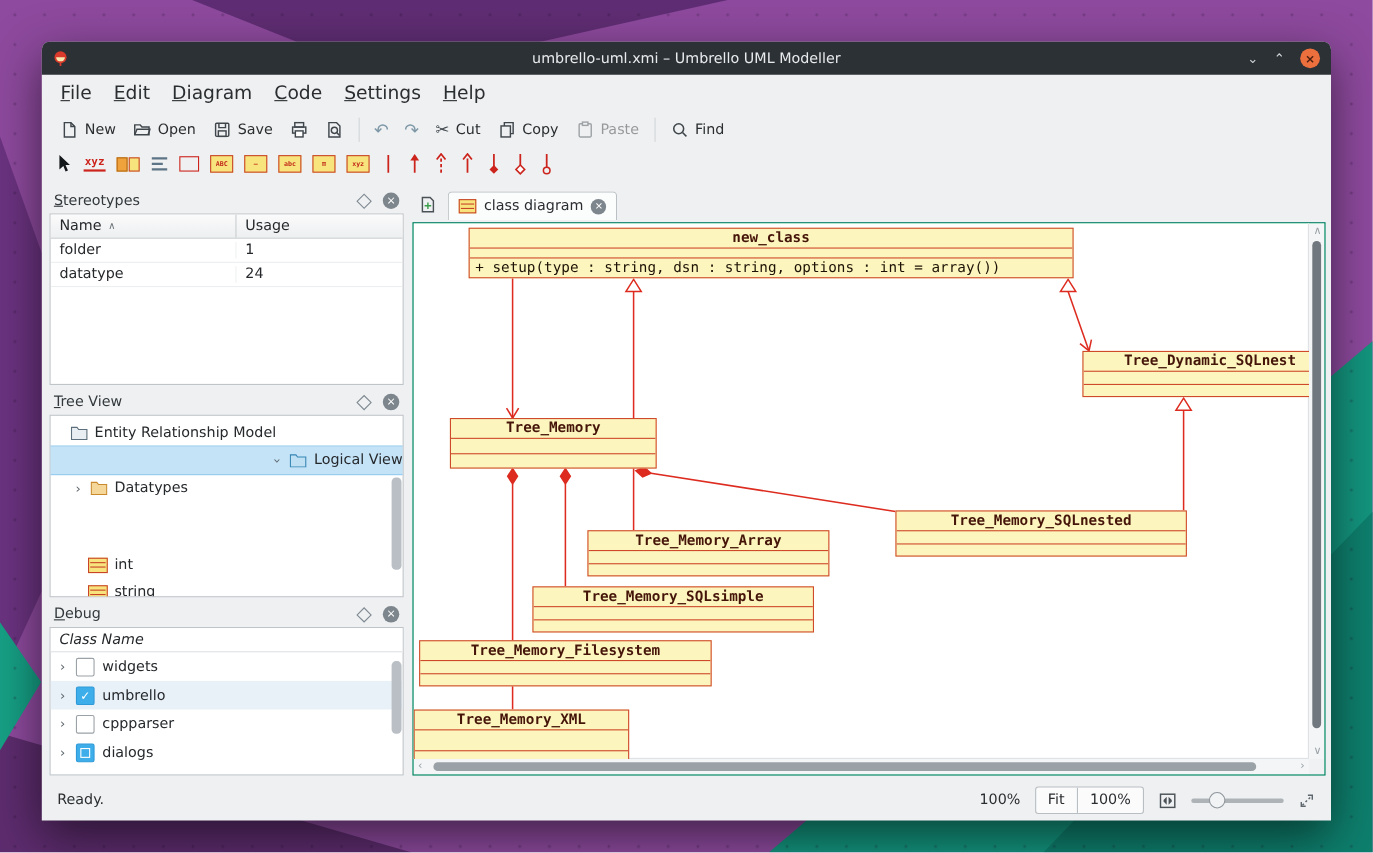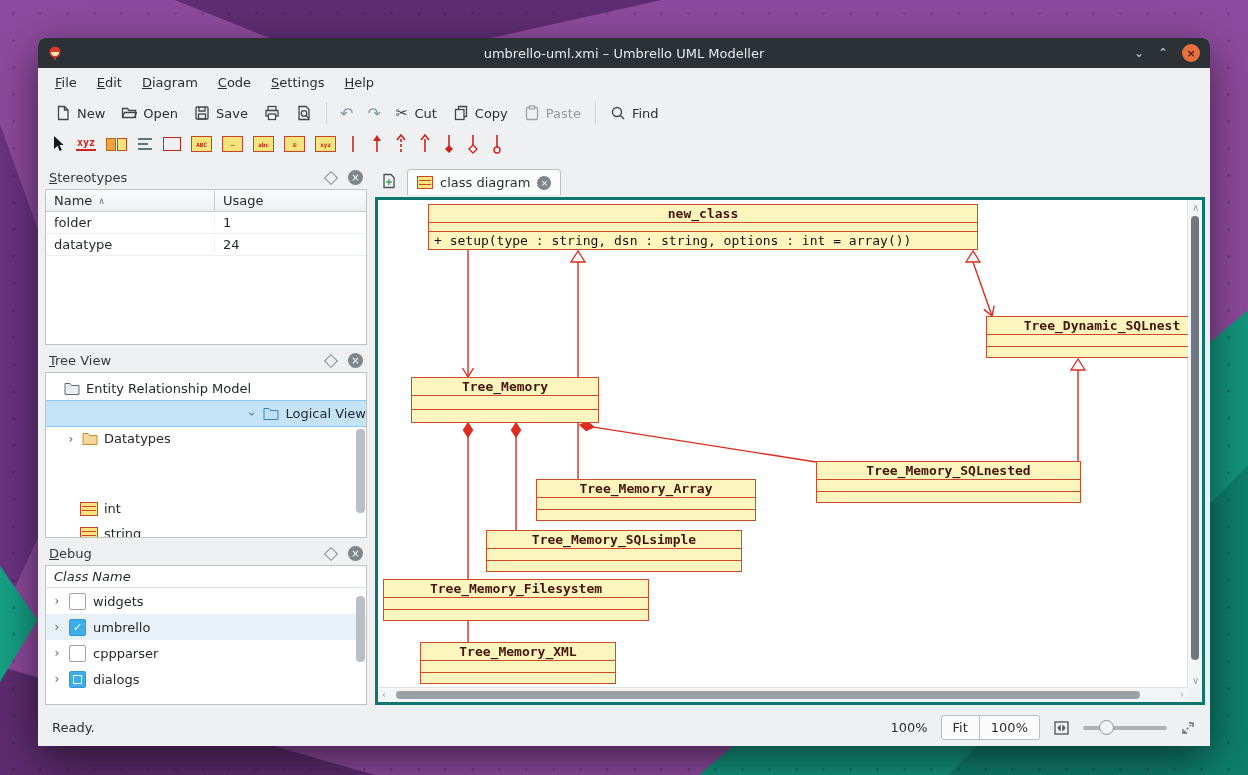--- a/index.html
+++ b/index.html
@@ -14,21 +14,21 @@
   .dots{position:absolute;inset:0;background-image:radial-gradient(rgba(30,8,40,.22) 1.3px,transparent 1.5px);background-size:27px 27px;}
   .window{position:absolute;left:38px;top:38px;width:1172px;height:708px;background:#eff0f1;border-radius:7px 7px 0 0;box-shadow:0 14px 44px rgba(0,0,0,.55);display:flex;flex-direction:column;}
   
   .titlebar{height:30px;background:#2c3136;border-radius:7px 7px 0 0;position:relative;display:flex;align-items:center;flex:0 0 auto;}
   .win-title{position:absolute;left:0;right:0;text-align:center;color:#e8eaec;font-size:13px;}
   .app-ico{margin-left:9px;width:16px;height:16px;z-index:2;}
   .win-controls{margin-left:auto;display:flex;align-items:center;gap:14px;padding-right:10px;z-index:2;color:#cdd2d6;}
   .wc-chev{font-size:12px;line-height:1;}
   .wc-close{width:18px;height:18px;border-radius:50%;background:#ec6f3e;color:#4a1d0c;font-size:11px;display:flex;align-items:center;justify-content:center;font-weight:bold;}
   
-  .menubar{display:flex;gap:2px;padding:4px 8px 2px 8px;font-size:13px;color:#2b2e31;}
+  .menubar{display:flex;gap:2px;padding:4px 8px 2px 8px;font-size:17px;color:#2b2e31;}
   .menu-item{padding:3px 9px;border-radius:3px;display:inline-block;}
   .menu-item::first-letter{text-decoration:underline;}
   
   .toolbar1{display:flex;align-items:center;gap:2px;padding:3px 10px;font-size:13px;color:#2b2e31;flex:0 0 auto;}
   .tb-btn{display:flex;align-items:center;gap:6px;padding:6px 7px;border-radius:3px;}
   .tb-sep{width:1px;height:22px;background:#d2d5d7;margin:0 5px;}
   .disabled{opacity:.45;}
   .uicon{display:block;}
   .undo-redo{font-size:16px;color:#7e98a8;padding:2px 6px;}
   .toolbar2{display:flex;align-items:center;gap:10px;padding:2px 12px 6px 12px;flex:0 0 auto;}
@@ -68,21 +68,21 @@
   .cb{width:15px;height:15px;border:1px solid #9aa1a7;border-radius:2px;background:#fff;flex:0 0 auto;display:flex;align-items:center;justify-content:center;font-size:11px;}
   .cb.checked{background:#3daee9;border-color:#2f9ad8;color:#fff;}
   .cb.partial{background:#3daee9;border-color:#2f9ad8;}
   .cb.partial i{width:7px;height:7px;background:#3daee9;border:1.5px solid #fff;display:block;}
   
   .right-col{flex:1;display:flex;flex-direction:column;margin:6px 5px 4px 6px;min-width:0;}
   .tabbar{height:30px;display:flex;align-items:center;gap:6px;padding-left:2px;flex:0 0 auto;}
   .newtab-btn{width:24px;height:24px;display:flex;align-items:center;justify-content:center;margin-bottom:2px;border-radius:3px;}
   .tab{display:flex;align-items:center;gap:7px;background:#fbfcfc;border:1px solid #bbc0c4;border-bottom:none;border-radius:4px 4px 0 0;padding:5px 9px;font-size:13px;color:#2b2e31;}
   .tab-close{width:14px;height:14px;border-radius:50%;background:#7d868d;color:#fff;font-size:9px;line-height:14px;text-align:center;}
-  .canvas-frame{flex:1;border:3px solid #0f766e;background:#86efac;position:relative;overflow:hidden;min-height:0;}
+  .canvas-frame{flex:1;border:1px solid #0f766e;background:#86efac;position:relative;overflow:hidden;min-height:0;}
   .canvas-view{position:absolute;left:0;top:0;right:14px;bottom:14px;overflow:hidden;background:#fff;--cls-border:#cf4a2b;--cls-fill:#fcf5bd;}
   #rel-svg{position:absolute;left:0;top:0;z-index:1;}
   .uml-class{position:absolute;z-index:2;display:flex;flex-direction:column;background:var(--cls-fill);border:1px solid var(--cls-border);font-family:"DejaVu Sans Mono",monospace;overflow:hidden;white-space:nowrap;box-sizing:border-box;}
   .uml-title{font-weight:bold;font-size:13px;text-align:center;padding:1px 6px;border-bottom:1px solid var(--cls-border);color:#46150a;flex:0 0 auto;}
   .uml-section{border-bottom:1px solid var(--cls-border);flex:1;}
   .uml-section:last-child{border-bottom:none;}
   .uml-section.has-text{font-size:13px;padding:1px 5px;flex:0 0 auto;color:#1d1205;}
   
   .vscroll{position:absolute;top:0;right:0;bottom:14px;width:14px;background:#f4f5f6;border-left:1px solid #e0e3e5;}
   .hscroll{position:absolute;left:0;right:14px;bottom:0;height:14px;background:#f4f5f6;border-top:1px solid #e0e3e5;}
@@ -451,21 +451,21 @@
               <div class="uml-class" style="left: 108px; top: 330px; width: 256px; height: 42px;">
                 <div class="uml-title">Tree_Memory_SQLsimple</div>
                 <div class="uml-section"></div>
                 <div class="uml-section"></div>
               </div>
               <div class="uml-class" style="left: 5px; top: 379px; width: 266px; height: 42px;">
                 <div class="uml-title">Tree_Memory_Filesystem</div>
                 <div class="uml-section"></div>
                 <div class="uml-section"></div>
               </div>
-              <div class="uml-class" style="left: 0px; top: 442px; width: 196px; height: 42px; margin-left: 42px;">
+              <div class="uml-class" style="left: 0px; top: 442px; width: 196px; height: 56px;">
                 <div class="uml-title">Tree_Memory_XML</div>
                 <div class="uml-section"></div>
                 <div class="uml-section"></div>
               </div>
             </div>
           <div class="vscroll">
             <span class="sb-arrow" style="top:2px;left:4px;">∧</span>
             <div class="vthumb-main"></div>
             <span class="sb-arrow" style="bottom:2px;left:4px;">∨</span>
           </div>

